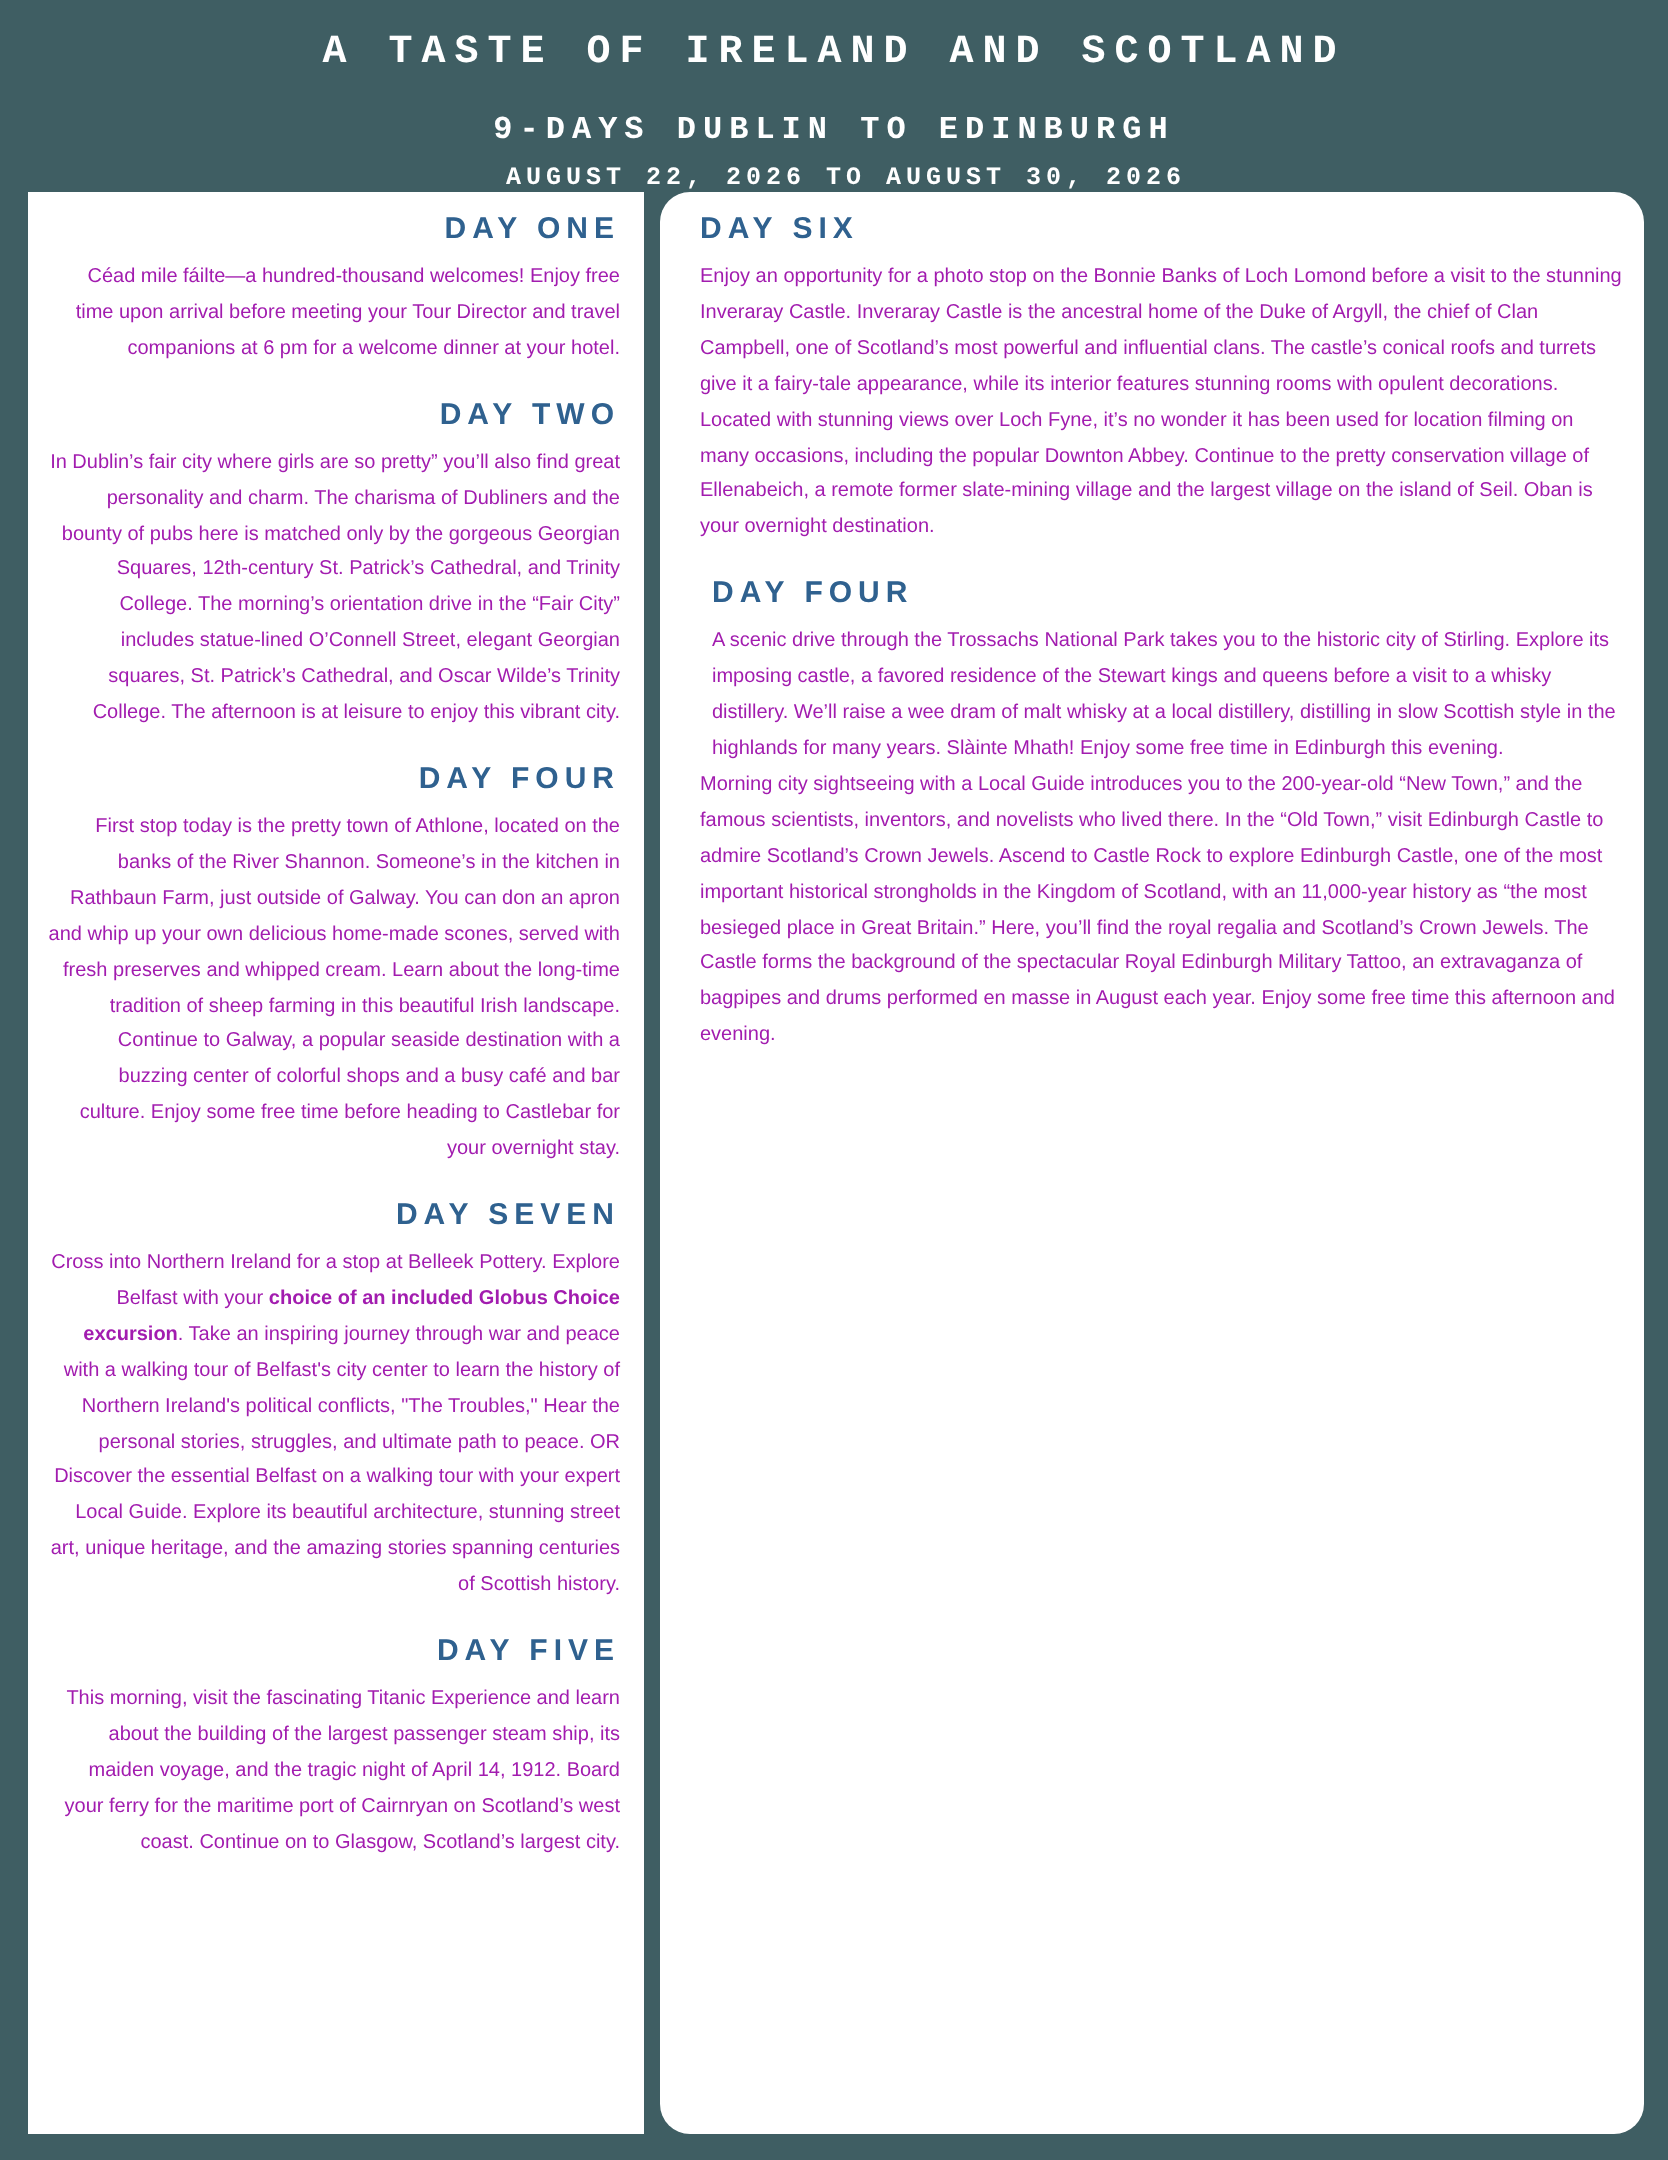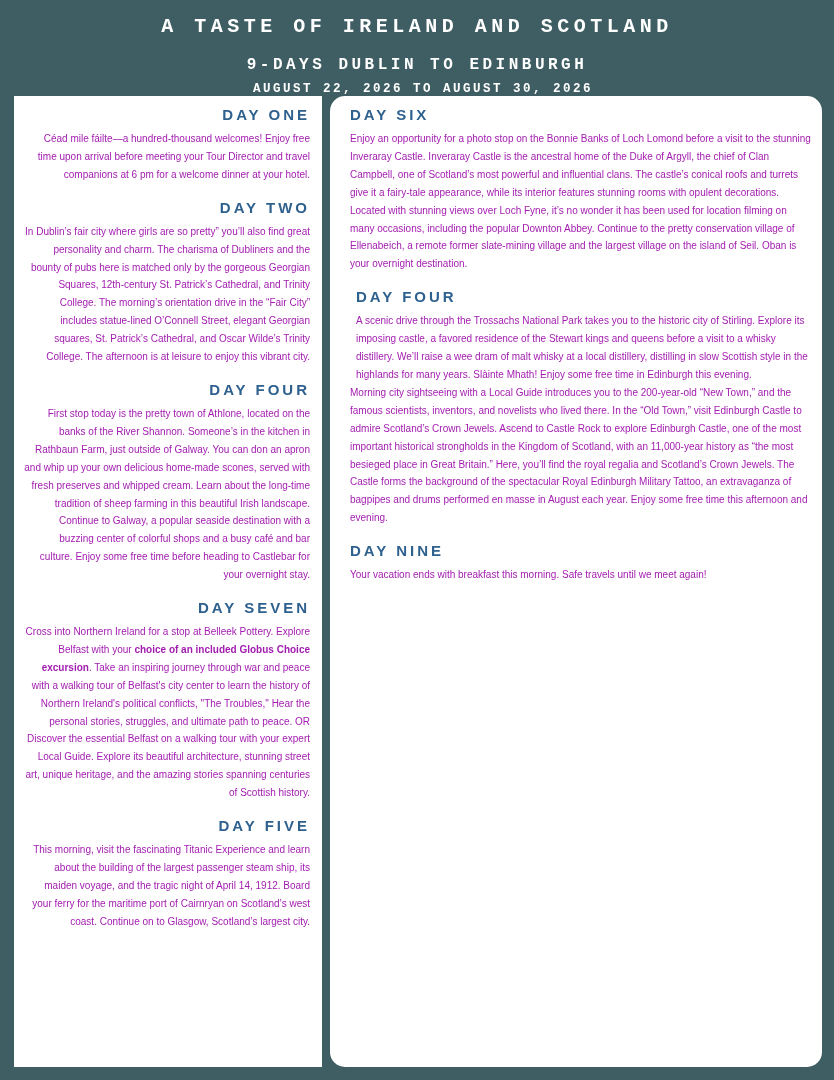--- a/index.html
+++ b/index.html
@@ -76,19 +76,15 @@
       <h2 class="day-heading">DAY SIX</h2>
       <p class="day-body">Enjoy an opportunity for a photo stop on the Bonnie Banks of Loch Lomond before a visit to the stunning Inveraray Castle. Inveraray Castle is the ancestral home of the Duke of Argyll, the chief of Clan Campbell, one of Scotland’s most powerful and influential clans. The castle’s conical roofs and turrets give it a fairy-tale appearance, while its interior features stunning rooms with opulent decorations. Located with stunning views over Loch Fyne, it’s no wonder it has been used for location filming on many occasions, including the popular Downton Abbey. Continue to the pretty conservation village of Ellenabeich, a remote former slate-mining village and the largest village on the island of Seil. Oban is your overnight destination.</p>
     </section>
     <section class="indent">
       <h2 class="day-heading">DAY FOUR</h2>
       <p class="day-body">A scenic drive through the Trossachs National Park takes you to the historic city of Stirling. Explore its imposing castle, a favored residence of the Stewart kings and queens before a  visit to a whisky distillery. We’ll raise a wee dram of malt whisky at a local distillery, distilling in slow Scottish style in the highlands for many years. Slàinte Mhath! Enjoy some free time in Edinburgh this evening.</p>
     </section>
     <section>
       <p class="day-body">Morning city sightseeing with a Local Guide introduces you to the 200-year-old “New Town,” and the famous scientists, inventors, and novelists who lived there. In the “Old Town,” visit Edinburgh Castle to admire Scotland’s Crown Jewels. Ascend to Castle Rock to explore Edinburgh Castle, one of the most important historical strongholds in the Kingdom of Scotland, with an 11,000-year history as “the most besieged place in Great Britain.” Here, you’ll find the royal regalia and Scotland’s Crown Jewels. The Castle forms the background of the spectacular Royal Edinburgh Military Tattoo, an extravaganza of bagpipes and drums performed en masse in August each year. Enjoy some free time this afternoon and evening.</p>
     </section>
-    <section>
-      <h2 class="day-heading">DAY NINE</h2>
-      <p class="day-body">Your vacation ends with breakfast this morning. Safe travels until we meet again!</p>
-    </section>
   </div>
 
 </main>
 
 </body></html>

